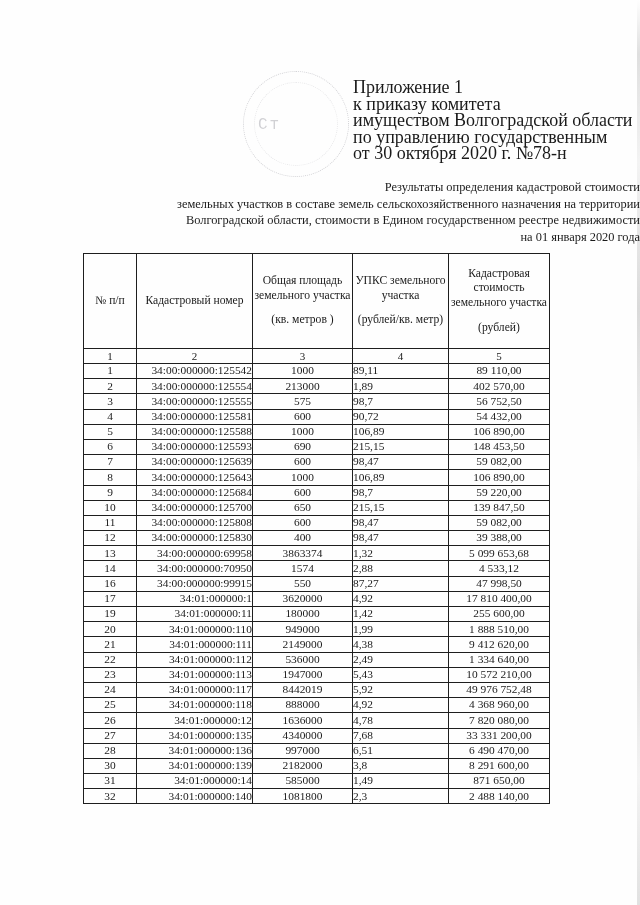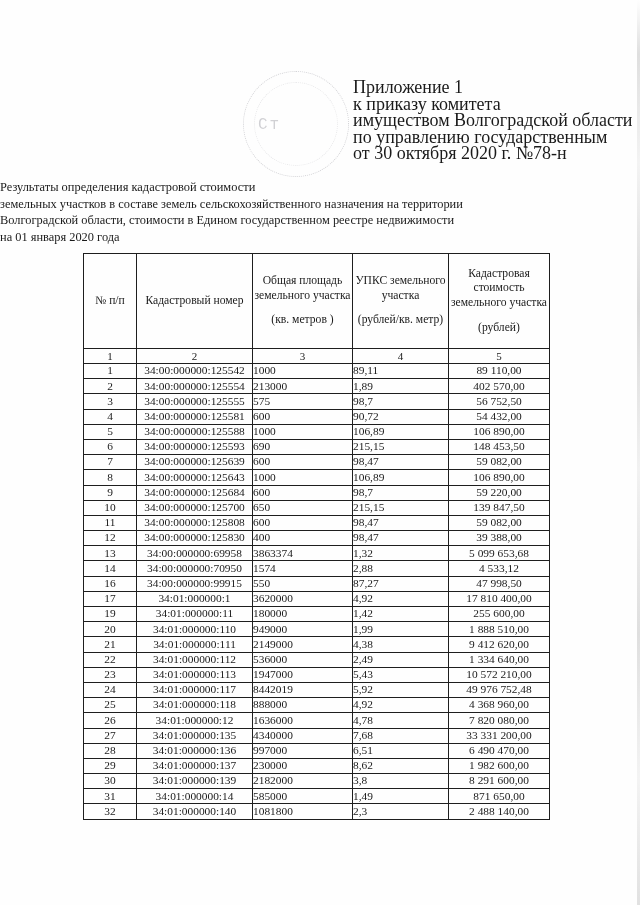--- a/index.html
+++ b/index.html
@@ -83,21 +83,21 @@
     text-align: left;
     white-space: nowrap;
   }
 
   
   .doc-title {
     position: absolute;
     left: 0;
     top: 179px;
     width: 640px;
-    text-align: left;
+    text-align: right;
     font-size: 12.4px;
     line-height: 16.5px;
   }
   .doc-title div { white-space: nowrap; }
 
   
   .tbl-wrap {
     position: absolute;
     left: 83px;
     top: 253px;
@@ -141,22 +141,22 @@
     line-height: 13px;
   }
 
   
   tbody.body-rows td {
     height: 14.2px;
     line-height: 13.5px;
     font-size: 11.4px;
   }
   td.col-idx   { text-align: center; padding: 0 2px; }
-  td.col-num   { text-align: center;   padding: 0 2px 0 3px; white-space: nowrap; }
-  td.col-area  { text-align: left;  padding: 0 3px 0 2px; }
+  td.col-num   { text-align: right;   padding: 0 2px 0 3px; white-space: nowrap; }
+  td.col-area  { text-align: center;  padding: 0 3px 0 2px; }
   td.col-upks  {  padding: 0 3px 0 2px; }
   td.col-value { text-align: center;  padding: 0 4px 0 2px; white-space: nowrap; }
 </style>
 </head>
 <body>
 
 <div class="page">
 
   <div class="scan-edge"></div>
 
@@ -398,27 +398,20 @@
             <td class="col-value">33 331 200,00</td>
           </tr>
           <tr>
             <td class="col-idx">28</td>
             <td class="col-num">34:01:000000:136</td>
             <td class="col-area">997000</td>
             <td class="col-upks">6,51</td>
             <td class="col-value">6 490 470,00</td>
           </tr>
           <tr>
-            <td class="col-idx">29</td>
-            <td class="col-num">34:01:000000:137</td>
-            <td class="col-area">230000</td>
-            <td class="col-upks">8,62</td>
-            <td class="col-value">1 982 600,00</td>
-          </tr>
-          <tr>
             <td class="col-idx">30</td>
             <td class="col-num">34:01:000000:139</td>
             <td class="col-area">2182000</td>
             <td class="col-upks">3,8</td>
             <td class="col-value">8 291 600,00</td>
           </tr>
           <tr>
             <td class="col-idx">31</td>
             <td class="col-num">34:01:000000:14</td>
             <td class="col-area">585000</td>

